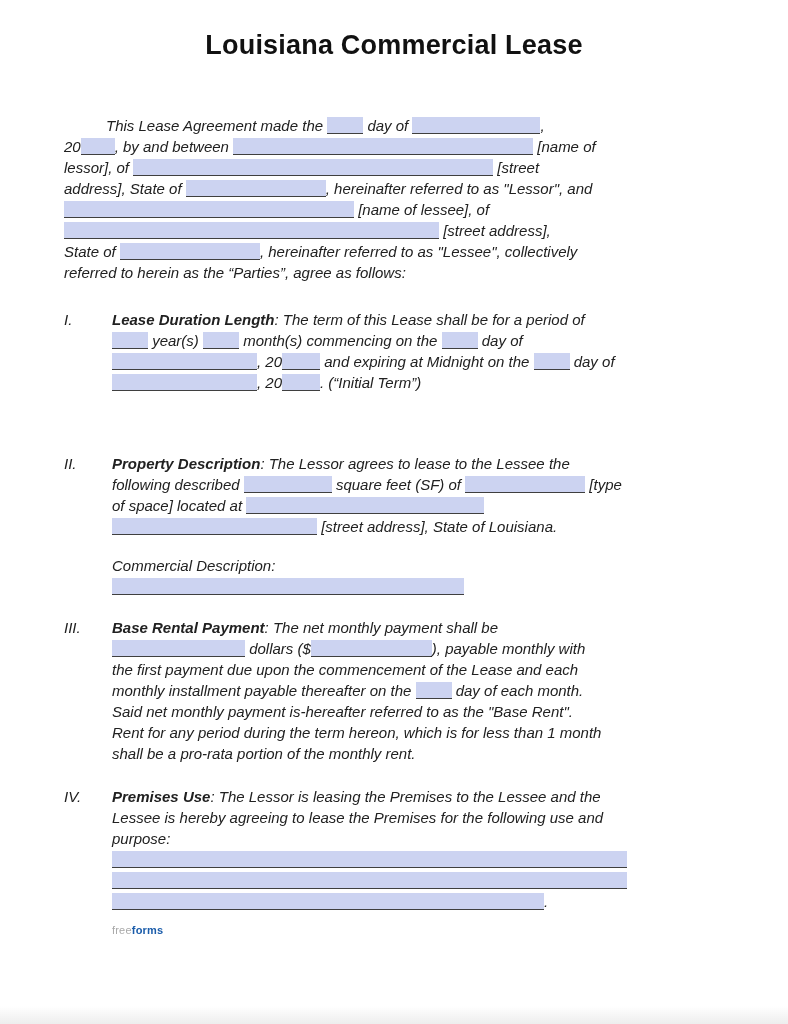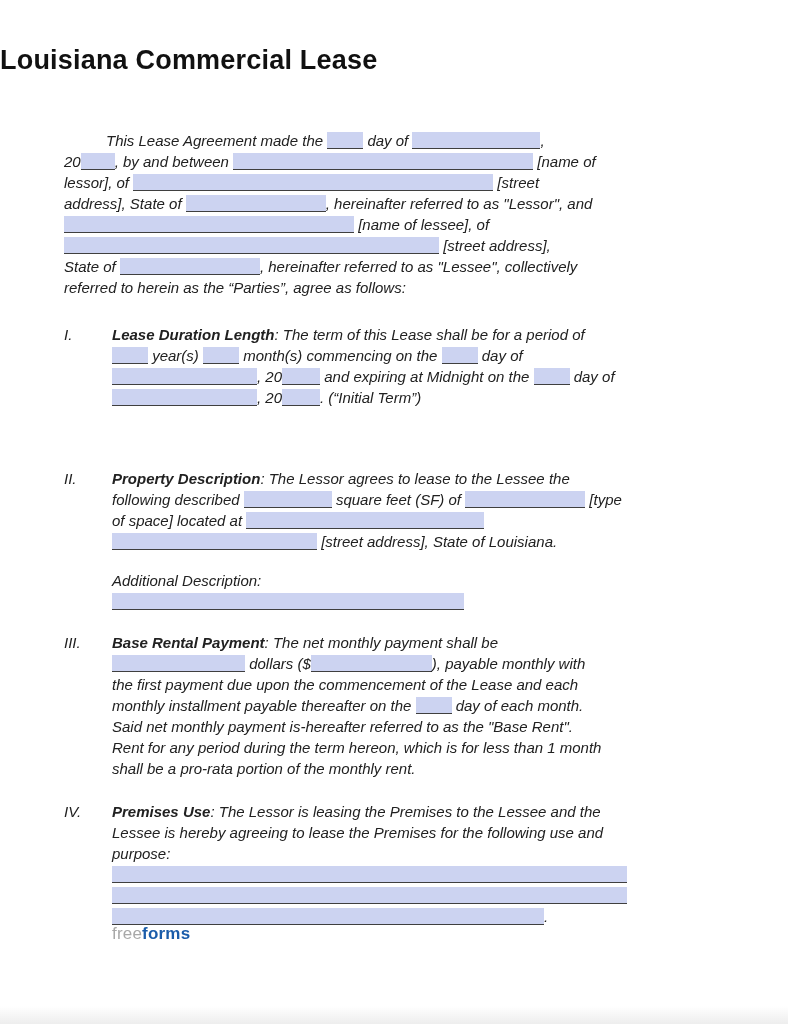--- a/index.html
+++ b/index.html
@@ -4,21 +4,21 @@
 <style>
   html,body{margin:0;padding:0;}
   body{
     width:788px;height:1024px;overflow:hidden;
     background:#ffffff;
     font-family:"Liberation Sans",sans-serif;
     color:#212121;
   }
   .page{position:relative;width:788px;height:1024px;background:#ffffff;}
   .doc-title{
-    padding-top:45px;
+    padding-top:30px;text-align:center;
     font-size:27px;font-weight:bold;color:#111;letter-spacing:.2px;
   }
   .content{
     padding:0 106px 0 64px;
     font-size:15px;line-height:21px;font-style:italic;
   }
   .intro{margin-top:54px;text-indent:42px;}
   .section{position:relative;padding-left:48px;}
   .sec1{margin-top:26px;}
   .sec2{margin-top:60px;}
@@ -31,21 +31,21 @@
   .b{font-weight:bold;text-align:center;}
   .blank{
     display:inline-block;
     background:var(--blank-fill,#ccd3f1);
     border-bottom:1px solid #3f3f3f;
     height:16px;
     vertical-align:-3px;
   }
   .footer-brand{
     position:absolute;left:112px;top:924px;
-    font-size:17px;letter-spacing:.2px;
+    font-size:11px;letter-spacing:.2px;
   }
   .brand-free{color:var(--brand-gray,#a8a8a8);font-weight:400;}
   .brand-forms{color:var(--brand-blue,#1a5caa);font-weight:bold;}
   .page-bottom-shade{
     position:absolute;left:0;right:0;bottom:0;height:18px;
     background:linear-gradient(to bottom, rgba(0,0,0,0), rgba(0,0,0,0.07));
   }
 </style>
 </head>
 <body>
@@ -61,21 +61,21 @@
     <div class="section sec1">
       <span class="numeral">I.</span>
       <div><span class="b">Lease Duration Length</span><span>: The term of this Lease shall be for a period of</span><br><span class="blank" style="width: 36px;"></span><span> year(s) </span><span class="blank" style="width: 36px;"></span><span> month(s) commencing on the </span><span class="blank" style="width: 36px;"></span><span> day of</span><br><span class="blank" style="width: 145px;"></span><span>, 20</span><span class="blank" style="width: 38px;"></span><span> and expiring at Midnight on the </span><span class="blank" style="width: 36px;"></span><span> day of</span><br><span class="blank" style="width: 145px;"></span><span>, 20</span><span class="blank" style="width: 38px;"></span><span>. (“Initial Term”)</span></div>
     </div>
 
     <div class="section sec2">
       <span class="numeral">II.</span>
       <div><span class="b">Property Description</span><span>: The Lessor agrees to lease to the Lessee the</span><br><span>following described </span><span class="blank" style="width: 88px;"></span><span> square feet (SF) of </span><span class="blank" style="width: 120px;"></span><span> [type</span><br><span>of space] located at </span><span class="blank" style="width: 238px;"></span><br><span class="blank" style="width: 205px;"></span><span> [street address], State of Louisiana.</span></div>
     </div>
 
-    <div class="sub additional"><span>Additional Description:</span><br><span class="blank" style="width: 352px;"></span></div>
+    <div class="sub additional"><span>Commercial Description:</span><br><span class="blank" style="width: 352px;"></span></div>
 
 
     <div class="section sec3">
       <span class="numeral">III.</span>
       <div><span class="b">Base Rental Payment</span><span>: The net monthly payment shall be</span><br><span class="blank" style="width: 133px;"></span><span> dollars ($</span><span class="blank" style="width: 121px;"></span><span>), payable monthly with</span><br><span>the first payment due upon the commencement of the Lease and each</span><br><span>monthly installment payable thereafter on the </span><span class="blank" style="width: 36px;"></span><span> day of each month.</span><br><span>Said net monthly payment is-hereafter referred to as the "Base Rent".</span><br><span>Rent for any period during the term hereon, which is for less than 1 month</span><br><span>shall be a pro-rata portion of the monthly rent.</span></div>
     </div>
 
     <div class="section sec4">
       <span class="numeral">IV.</span>
       <div><span class="b">Premises Use</span><span>: The Lessor is leasing the Premises to the Lessee and the</span><br><span>Lessee is hereby agreeing to lease the Premises for the following use and</span><br><span>purpose:</span><br><span class="blank" style="width: 515px;"></span><br><span class="blank" style="width: 515px;"></span><br><span class="blank" style="width: 432px;"></span><span>.</span></div>

